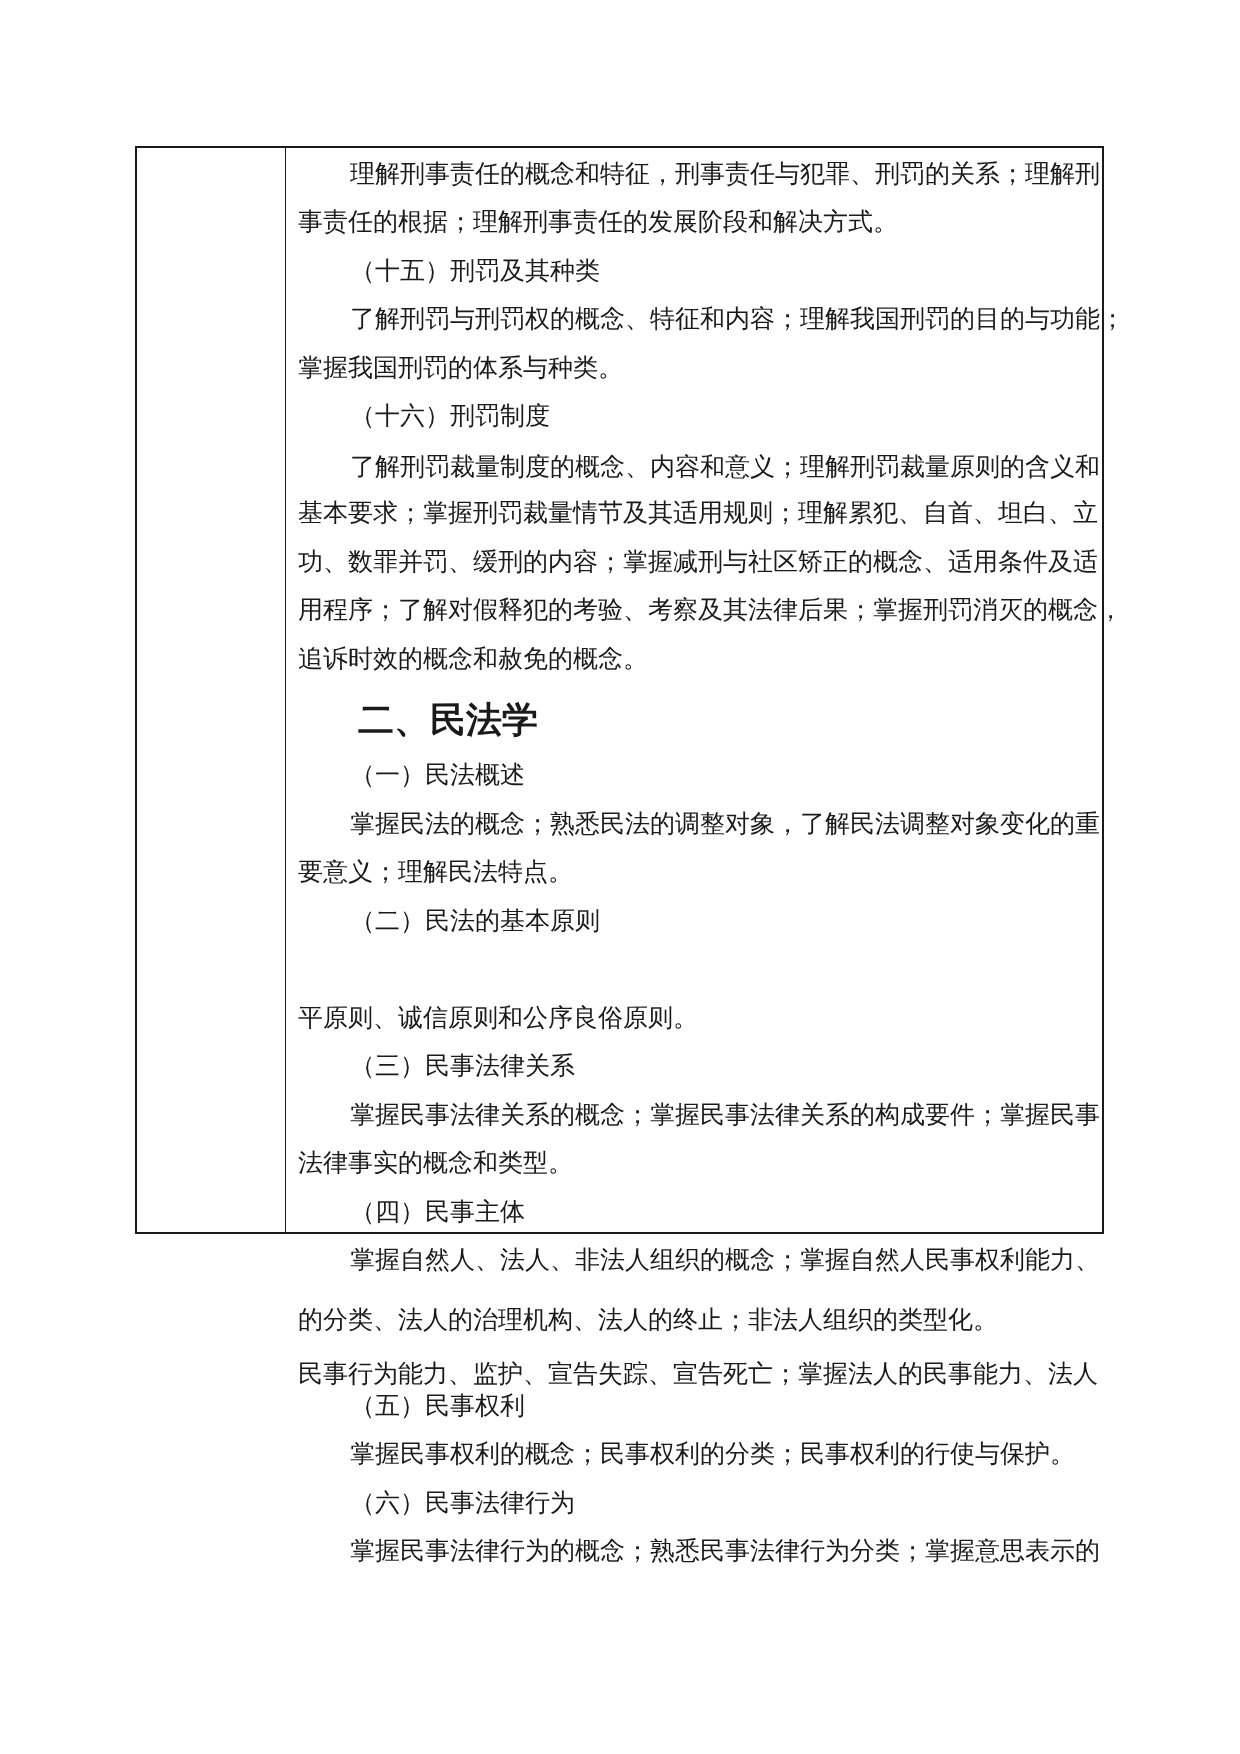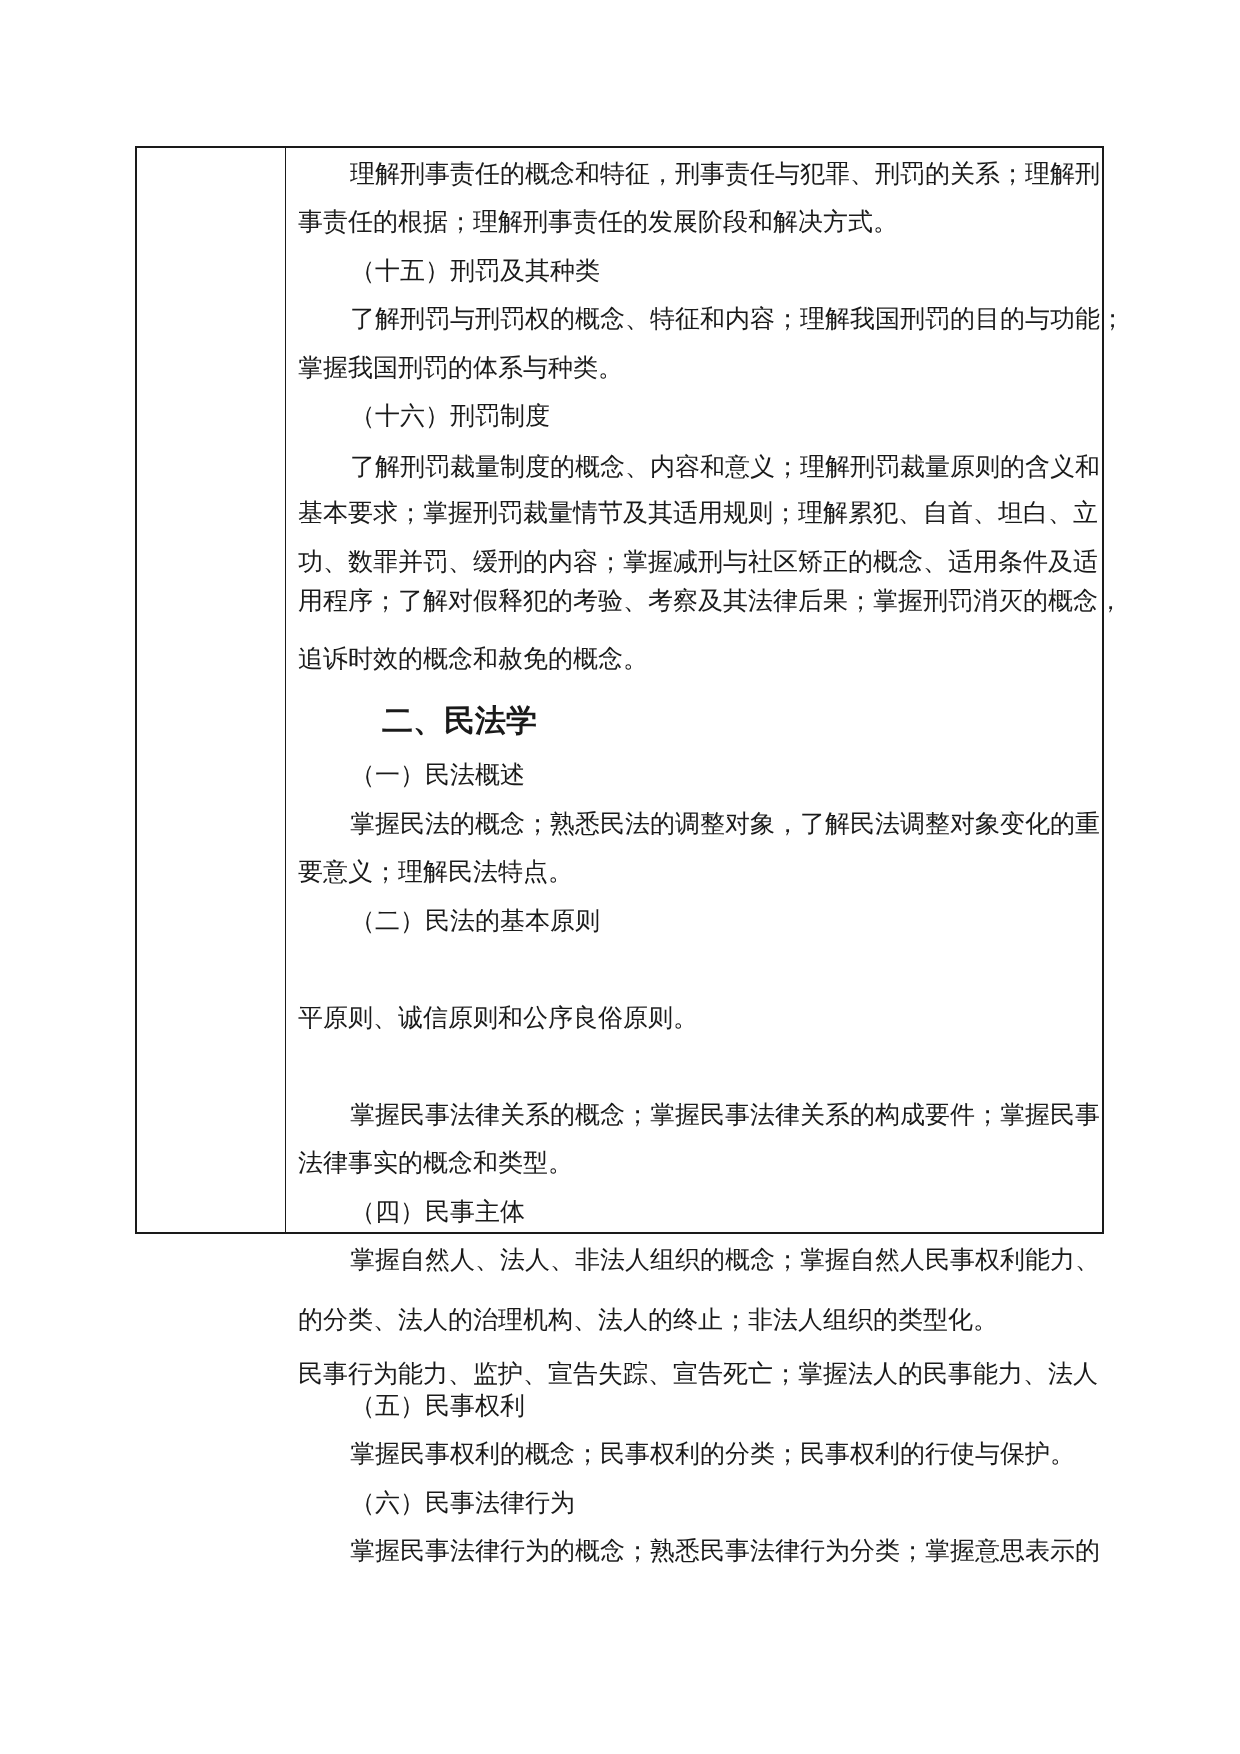--- a/index.html
+++ b/index.html
@@ -51,55 +51,55 @@
     text-align-last: justify;
     letter-spacing: 0;
   }
   .line.indent { left: 63px; width: 743px; }
   .line.last { text-align-last: left; }
   .line.sub { left: 63px; width: 743px; text-align-last: left; }
   .line.heading {
     left: 71px;
     font-family: "DejaVu Sans", "Liberation Sans", sans-serif;
     font-weight: bold;
-    font-size: 31px;
+    font-size: 36px;
     text-align-last: left;
-    margin-left: 24px;
   }
 </style>
 </head>
 <body>
 
 <div class="table">
   <div class="col-left"></div>
   <div class="col-right">
 
     <div class="line indent" style="top:8px">理解刑事责任的概念和特征，刑事责任与犯罪、刑罚的关系；理解刑</div>
     <div class="line last" style="top:56px">事责任的根据；理解刑事责任的发展阶段和解决方式。</div>
 
     <div class="line sub" style="top:105px">（十五）刑罚及其种类</div>
     <div class="line indent" style="top:153px">了解刑罚与刑罚权的概念、特征和内容；理解我国刑罚的目的与功能；</div>
     <div class="line last" style="top:202px">掌握我国刑罚的体系与种类。</div>
 
     <div class="line sub" style="top:250px">（十六）刑罚制度</div>
     <div class="line indent" style="top:301px">了解刑罚裁量制度的概念、内容和意义；理解刑罚裁量原则的含义和</div>
     <div class="line" style="top:347px">基本要求；掌握刑罚裁量情节及其适用规则；理解累犯、自首、坦白、立</div>
     <div class="line" style="top:396px">功、数罪并罚、缓刑的内容；掌握减刑与社区矫正的概念、适用条件及适</div>
-    <div class="line" style="top:435px">用程序；了解对假释犯的考验、考察及其法律后果；掌握刑罚消灭的概念，</div>
+    <div class="line" style="top:444px">用程序；了解对假释犯的考验、考察及其法律后果；掌握刑罚消灭的概念，</div>
     <div class="line last" style="top:493px">追诉时效的概念和赦免的概念。</div>
 
     <div class="line heading" style="top:554px">二、民法学</div>
 
     <div class="line sub" style="top:609px">（一）民法概述</div>
     <div class="line indent" style="top:658px">掌握民法的概念；熟悉民法的调整对象，了解民法调整对象变化的重</div>
     <div class="line last" style="top:706px">要意义；理解民法特点。</div>
 
     <div class="line sub" style="top:755px">（二）民法的基本原则</div>
     <div class="line last" style="top:852px">平原则、诚信原则和公序良俗原则。</div>
 
+    <div class="line sub" style="top:900px">（三）民事法律关系</div>
     <div class="line indent" style="top:949px">掌握民事法律关系的概念；掌握民事法律关系的构成要件；掌握民事</div>
     <div class="line last" style="top:997px">法律事实的概念和类型。</div>
 
     <div class="line sub" style="top:1046px">（四）民事主体</div>
     <div class="line indent" style="top:1094px">掌握自然人、法人、非法人组织的概念；掌握自然人民事权利能力、</div>
     <div class="line" style="top:1208px">民事行为能力、监护、宣告失踪、宣告死亡；掌握法人的民事能力、法人</div>
     <div class="line last" style="top:1154px">的分类、法人的治理机构、法人的终止；非法人组织的类型化。</div>
 
     <div class="line sub" style="top:1240px">（五）民事权利</div>
     <div class="line indent last" style="top:1288px">掌握民事权利的概念；民事权利的分类；民事权利的行使与保护。</div>

